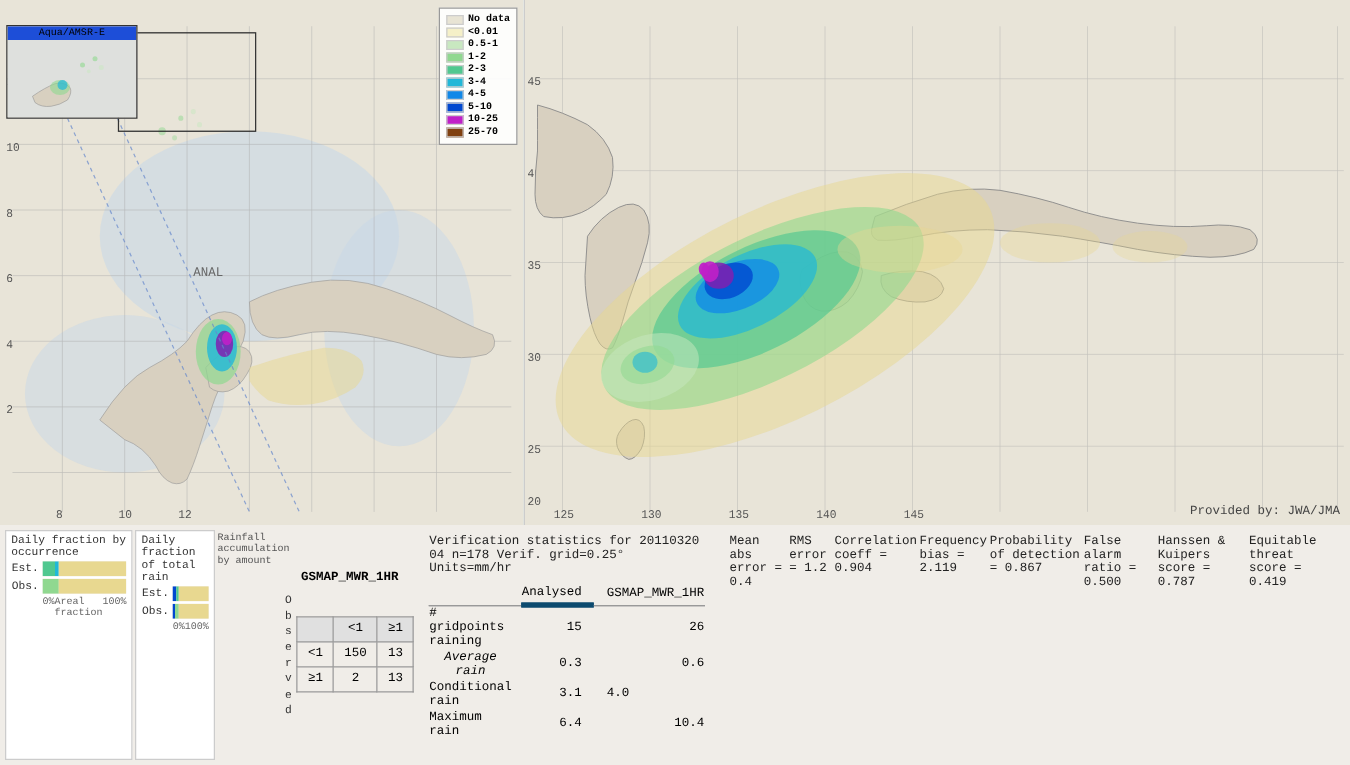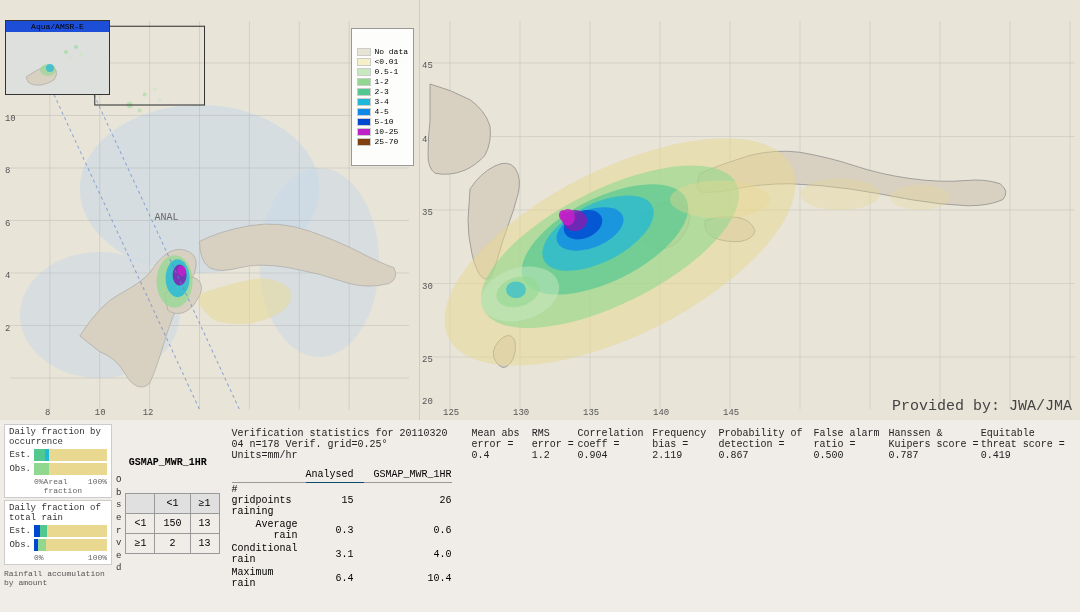--- a/index.html
+++ b/index.html
@@ -61,21 +61,21 @@
       flex-direction: row;
       height: 192px;
       padding: 4px;
       gap: 4px;
     }
 
     
     .charts-section {
       width: 220px;
       display: flex;
-      flex-direction: column;
+      flex-direction: row;
       gap: 2px;
     }
 
     .chart-block {
       background: #fff;
       border: 1px solid #ccc;
       padding: 2px 4px;
     }
 
     .chart-title {
@@ -192,46 +192,47 @@
     .map-svg {
       position: absolute;
       top: 0; left: 0;
       width: 100%;
       height: 100%;
     }
 
     
     .legend-box {
       position: absolute;
-      top: 28px;
+      top: 6px;
       right: 5px;
       background: rgba(255,255,255,0.9);
       border: 1px solid #999;
-      padding: 18px 5px;
+      padding: 4px 5px;
       font-size: 8px;
+      font-weight: bold;
     }
 
     .legend-row {
       display: flex;
       align-items: center;
       gap: 3px;
       margin-bottom: 1px;
     }
 
     .legend-swatch {
       width: 14px;
       height: 8px;
       border: 1px solid #ccc;
     }
 
     .provided-by {
       position: absolute;
       bottom: 5px;
       right: 8px;
-      font-size: 15px;
+      font-size: 10px;
       color: #444;
     }
 
     .inset-box {
       position: absolute;
       top: 20px;
       left: 5px;
       border: 1px solid #333;
       background: rgba(240,237,232,0.8);
       width: 105px;
@@ -564,39 +565,39 @@
         </div>
       </div>
     </div>
 
     <div class="stats-section">
       <div class="stats-title">Verification statistics for 20110320 04  n=178  Verif. grid=0.25°  Units=mm/hr</div>
       <table style="border-collapse:collapse; font-size:10px;">
         <thead>
           <tr>
             <th style="padding:2px 8px 2px 0; text-align:left; border-bottom:1px solid #999; font-weight:normal;"></th>
-            <th style="padding:2px 10px 2px 0; text-align:right; border-bottom:1px solid #0c4a6e; font-weight:normal;">Analysed</th>
+            <th style="padding:2px 10px 2px 0; text-align:right; border-bottom:4px solid #0c4a6e; font-weight:normal;">Analysed</th>
             <th style="padding:2px 0 2px 10px; text-align:right; border-bottom:1px solid #999; font-weight:normal;">GSMAP_MWR_1HR</th>
           </tr>
         </thead>
         <tbody id="verification-tbody">
         <tr>
     <td style="padding:1px 8px 1px 0; text-align:left;"># gridpoints raining</td>
     <td style="padding:1px 10px 1px 0; text-align:right;">15</td>
     <td style="padding:1px 0 1px 10px; text-align:right;">26</td>
   </tr>
             <tr>
-    <td style="padding:1px 8px 1px 0; text-align:right;">Average rain</td>
+    <td style="padding:1px 8px 1px 0; text-align:center;font-style:italic;">Average rain</td>
     <td style="padding:1px 10px 1px 0; text-align:right;">0.3</td>
     <td style="padding:1px 0 1px 10px; text-align:right;">0.6</td>
   </tr>
             <tr>
     <td style="padding:1px 8px 1px 0; text-align:left;">Conditional rain</td>
     <td style="padding:1px 10px 1px 0; text-align:right;">3.1</td>
-    <td style="padding:1px 0 1px 10px; text-align:right;">4.0</td>
+    <td style="padding:1px 0 1px 10px; ">4.0</td>
   </tr>
             <tr>
     <td style="padding:1px 8px 1px 0; text-align:left;">Maximum rain</td>
     <td style="padding:1px 10px 1px 0; text-align:right;">6.4</td>
     <td style="padding:1px 0 1px 10px; text-align:right;">10.4</td>
   </tr>
           </tbody>
       </table>
     </div>
 

